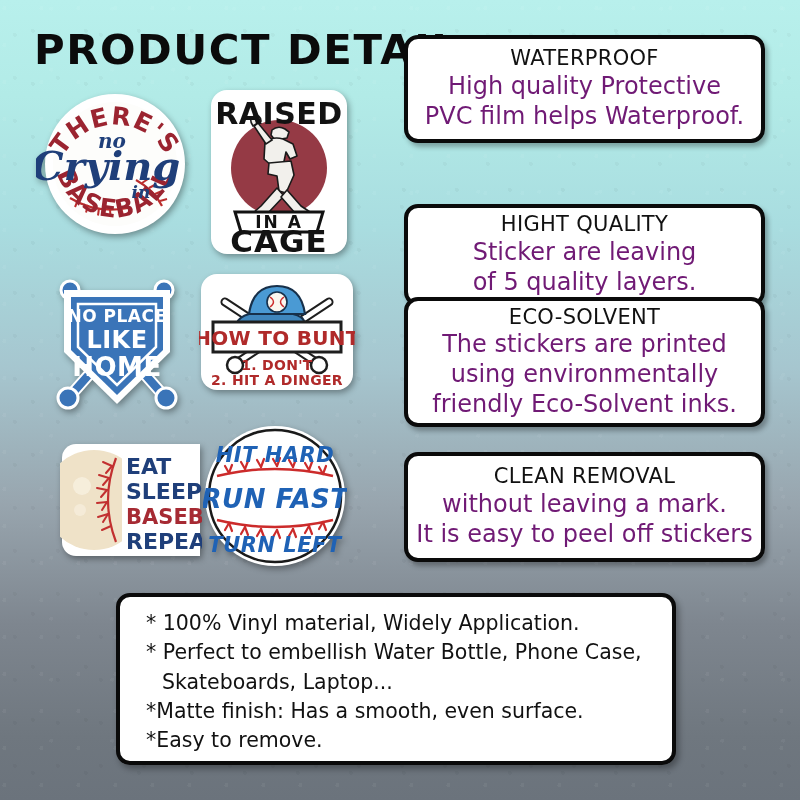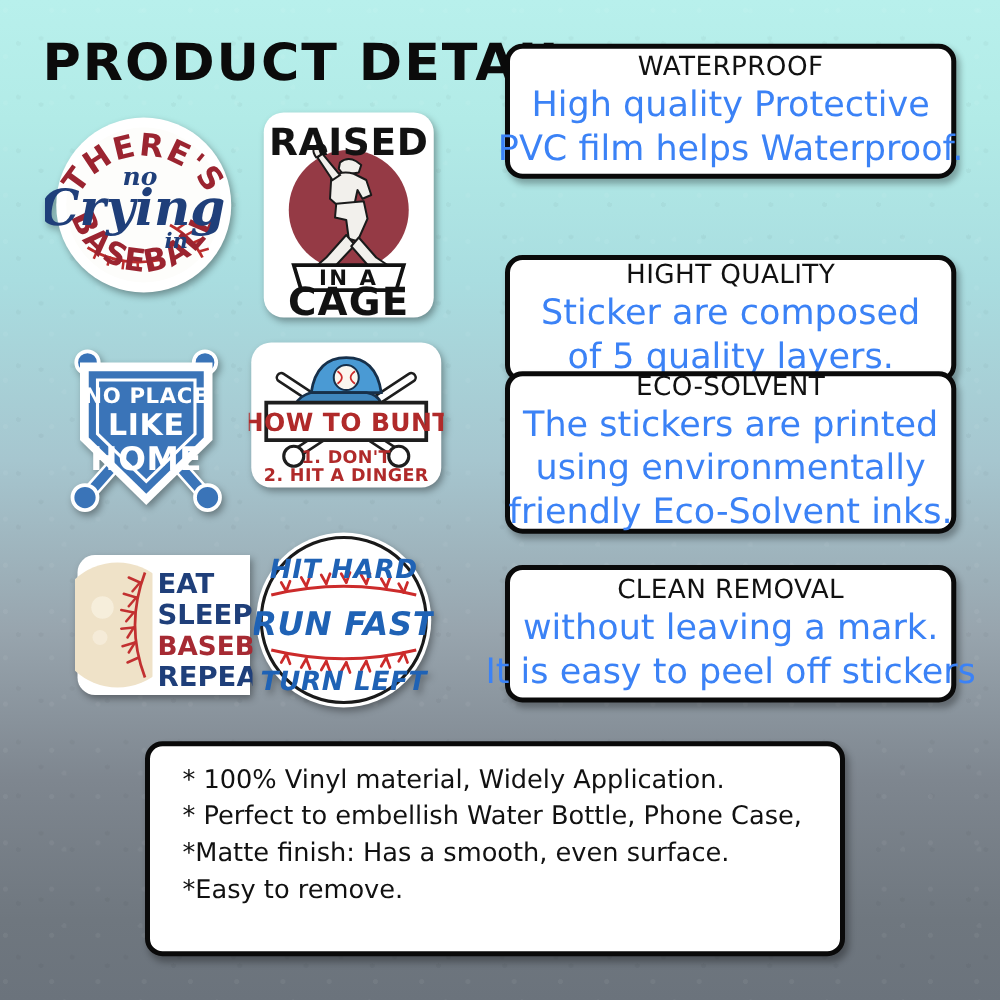--- a/index.html
+++ b/index.html
@@ -41,21 +41,21 @@
   
   .feature-box{
     position:absolute;left:404px;width:361px;
     background:#fff;border:4px solid #0a0a0a;border-radius:14px;
     box-sizing:border-box;
     display:flex;flex-direction:column;align-items:center;justify-content:center;
     box-shadow:3px 4px 5px rgba(0,0,0,.30);
     padding:4px 6px;
   }
   .fb-head{font-size:21px;color:#111;letter-spacing:.3px;line-height:1.22;text-align:center;}
-  .fb-line{font-size:28px;color:#3b82f6;line-height:1.24;text-align:center;white-space:nowrap;}
+  .fb-line{font-size:24px;color:#701a75;line-height:1.24;text-align:center;white-space:nowrap;}
 
   #box-waterproof{top:35px;height:108px;}
   #box-quality{top:168px;height:102px;margin-top:36px;}
   #box-eco{top:297px;height:130px;}
   #box-clean{top:452px;height:110px;}
 
   
   #bullet-box{
     position:absolute;left:116px;top:593px;width:560px;height:172px;
     background:#fff;border:4px solid #0a0a0a;border-radius:14px;
@@ -300,35 +300,36 @@
 </div>
 
 <div class="feature-box" id="box-waterproof">
   <div class="fb-head">WATERPROOF</div>
   <div class="fb-line">High quality Protective</div>
   <div class="fb-line">PVC film helps Waterproof.</div>
 </div>
 
 <div class="feature-box" id="box-quality">
   <div class="fb-head">HIGHT QUALITY</div>
-  <div class="fb-line">Sticker are composed</div>
+  <div class="fb-line">Sticker are leaving</div>
   <div class="fb-line">of 5 quality layers.</div>
 </div>
 
 <div class="feature-box" id="box-eco">
   <div class="fb-head">ECO-SOLVENT</div>
   <div class="fb-line">The stickers are printed</div>
   <div class="fb-line">using environmentally</div>
   <div class="fb-line">friendly Eco-Solvent inks.</div>
 </div>
 
 <div class="feature-box" id="box-clean">
   <div class="fb-head">CLEAN REMOVAL</div>
   <div class="fb-line">without leaving a mark.</div>
   <div class="fb-line">It is easy to peel off stickers</div>
 </div>
 
 <div id="bullet-box">
   <div class="bl">* 100% Vinyl material, Widely Application.</div>
   <div class="bl">* Perfect to embellish Water Bottle, Phone Case,</div>
+  <div class="bl indent">Skateboards, Laptop...</div>
   <div class="bl">*Matte finish: Has a smooth, even surface.</div>
   <div class="bl">*Easy to remove.</div>
 </div>
 
 </body></html>

